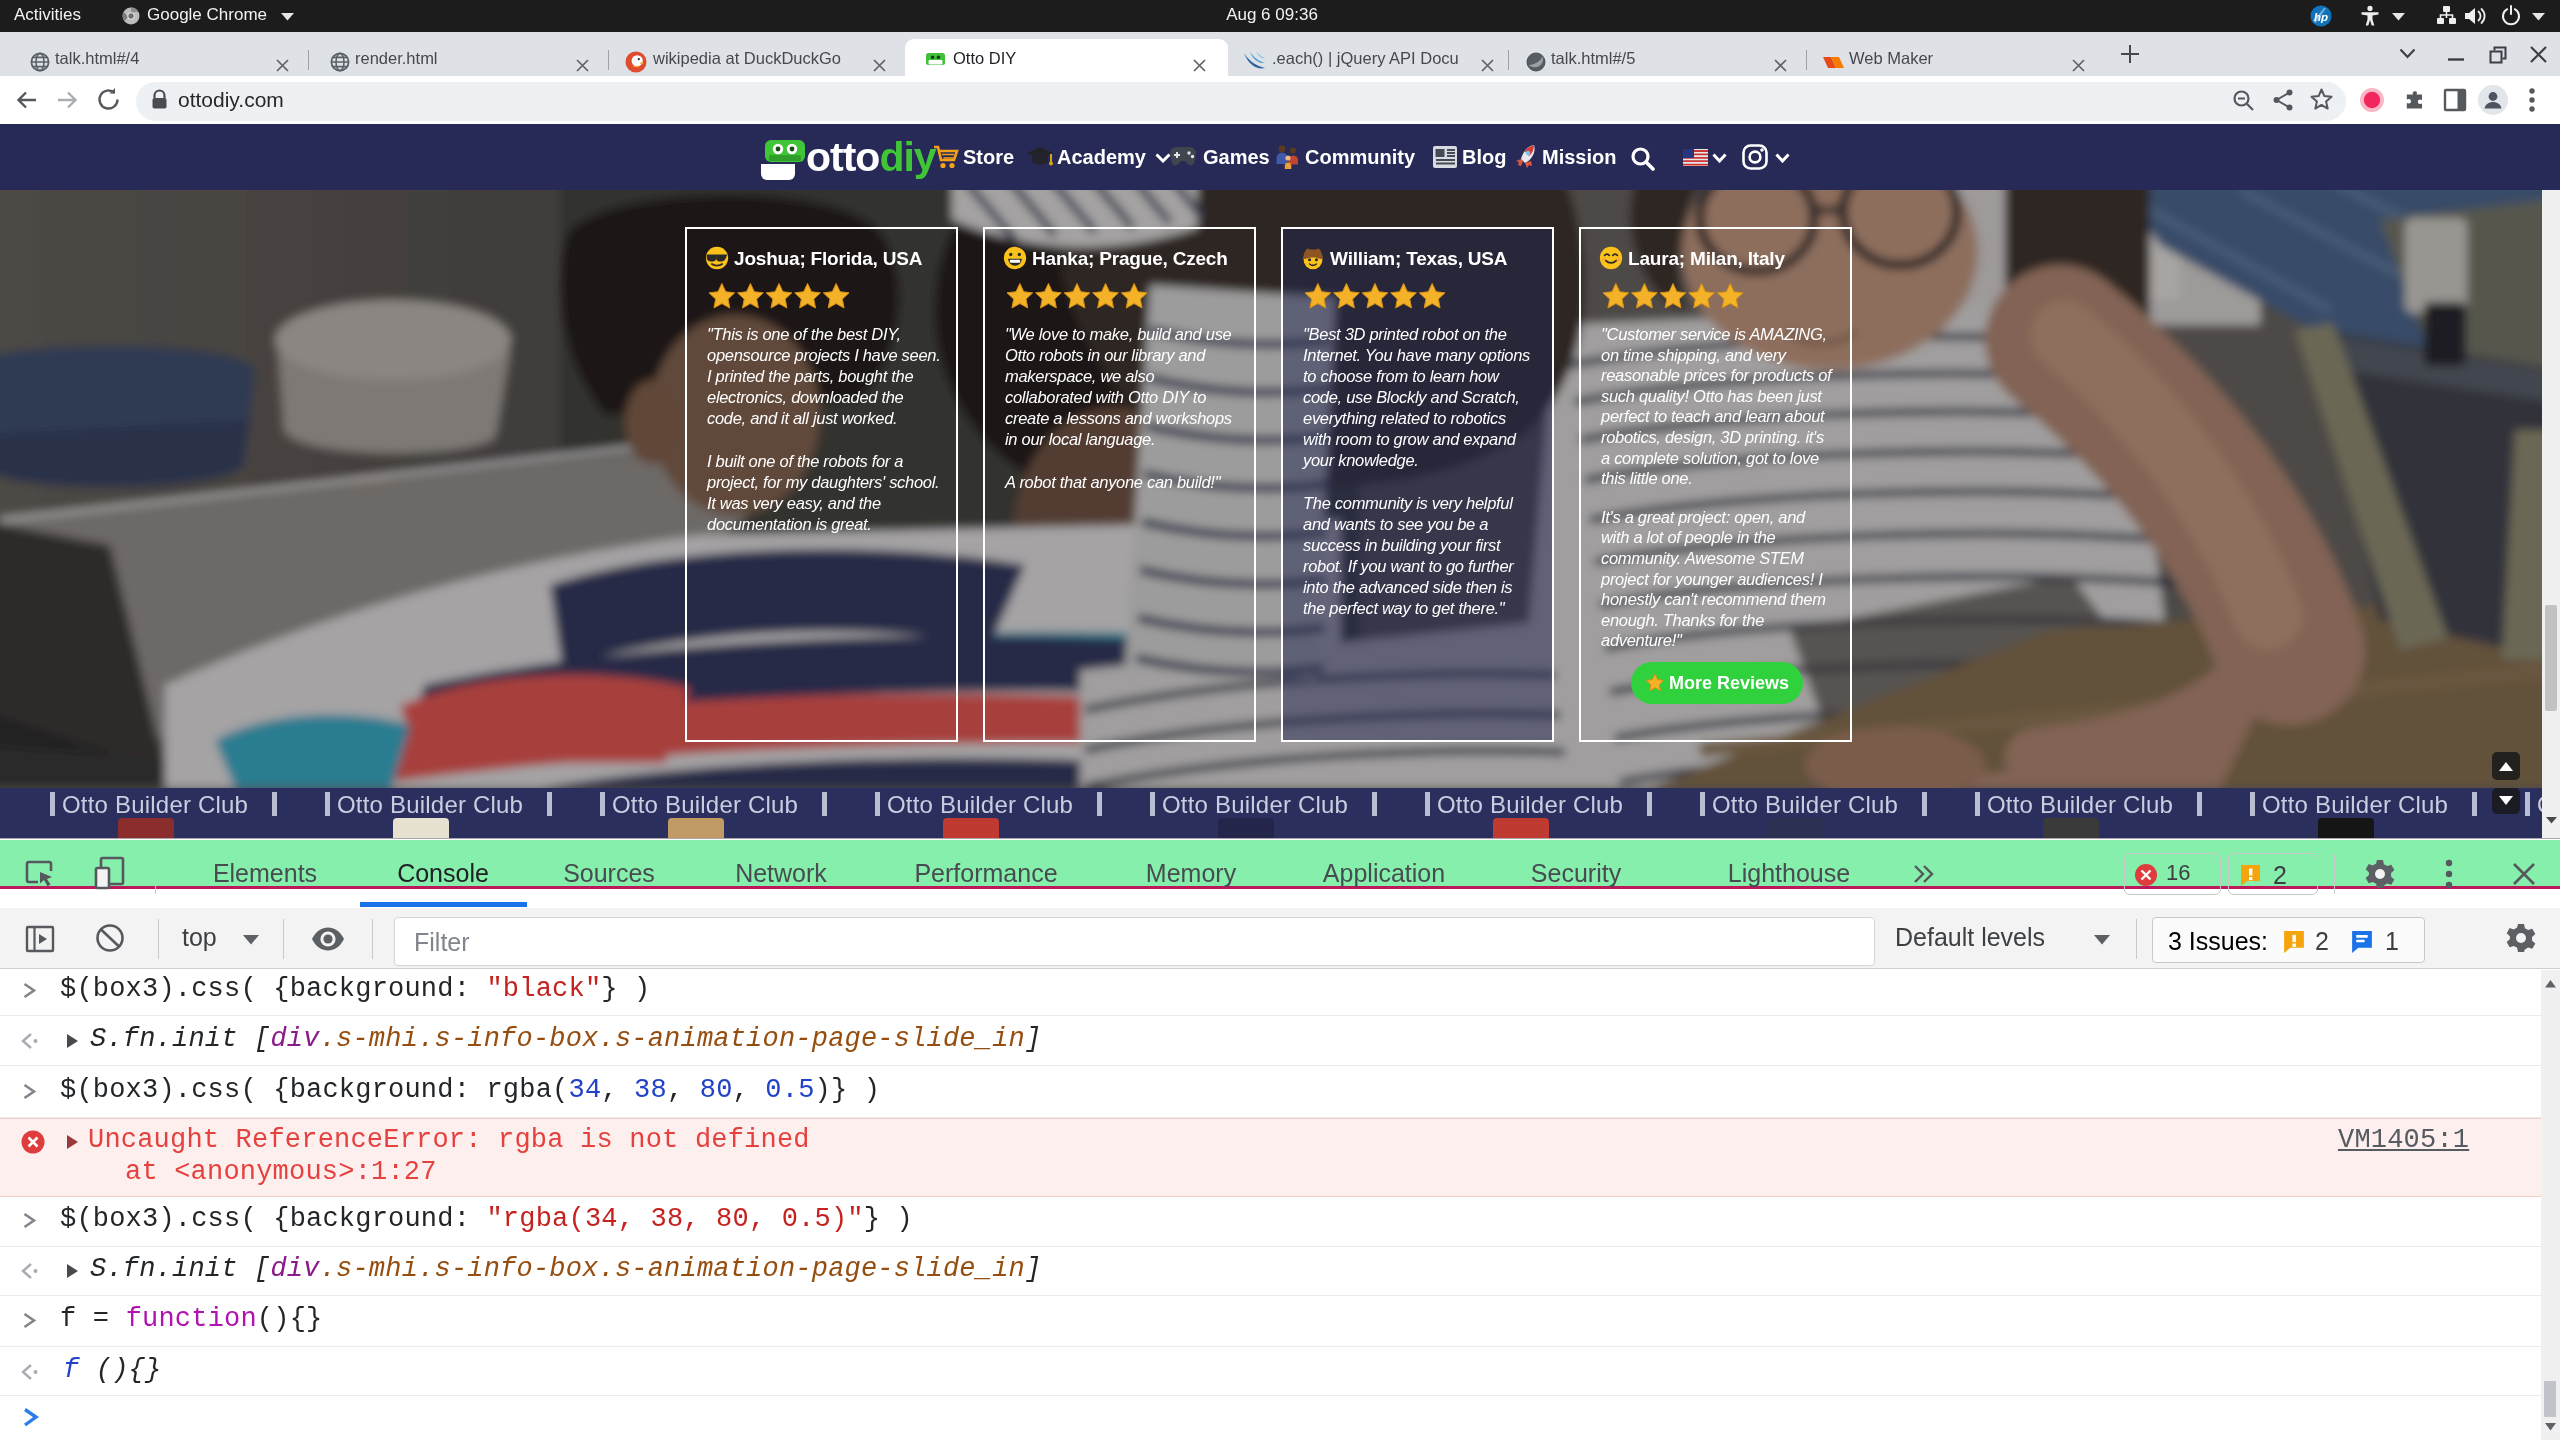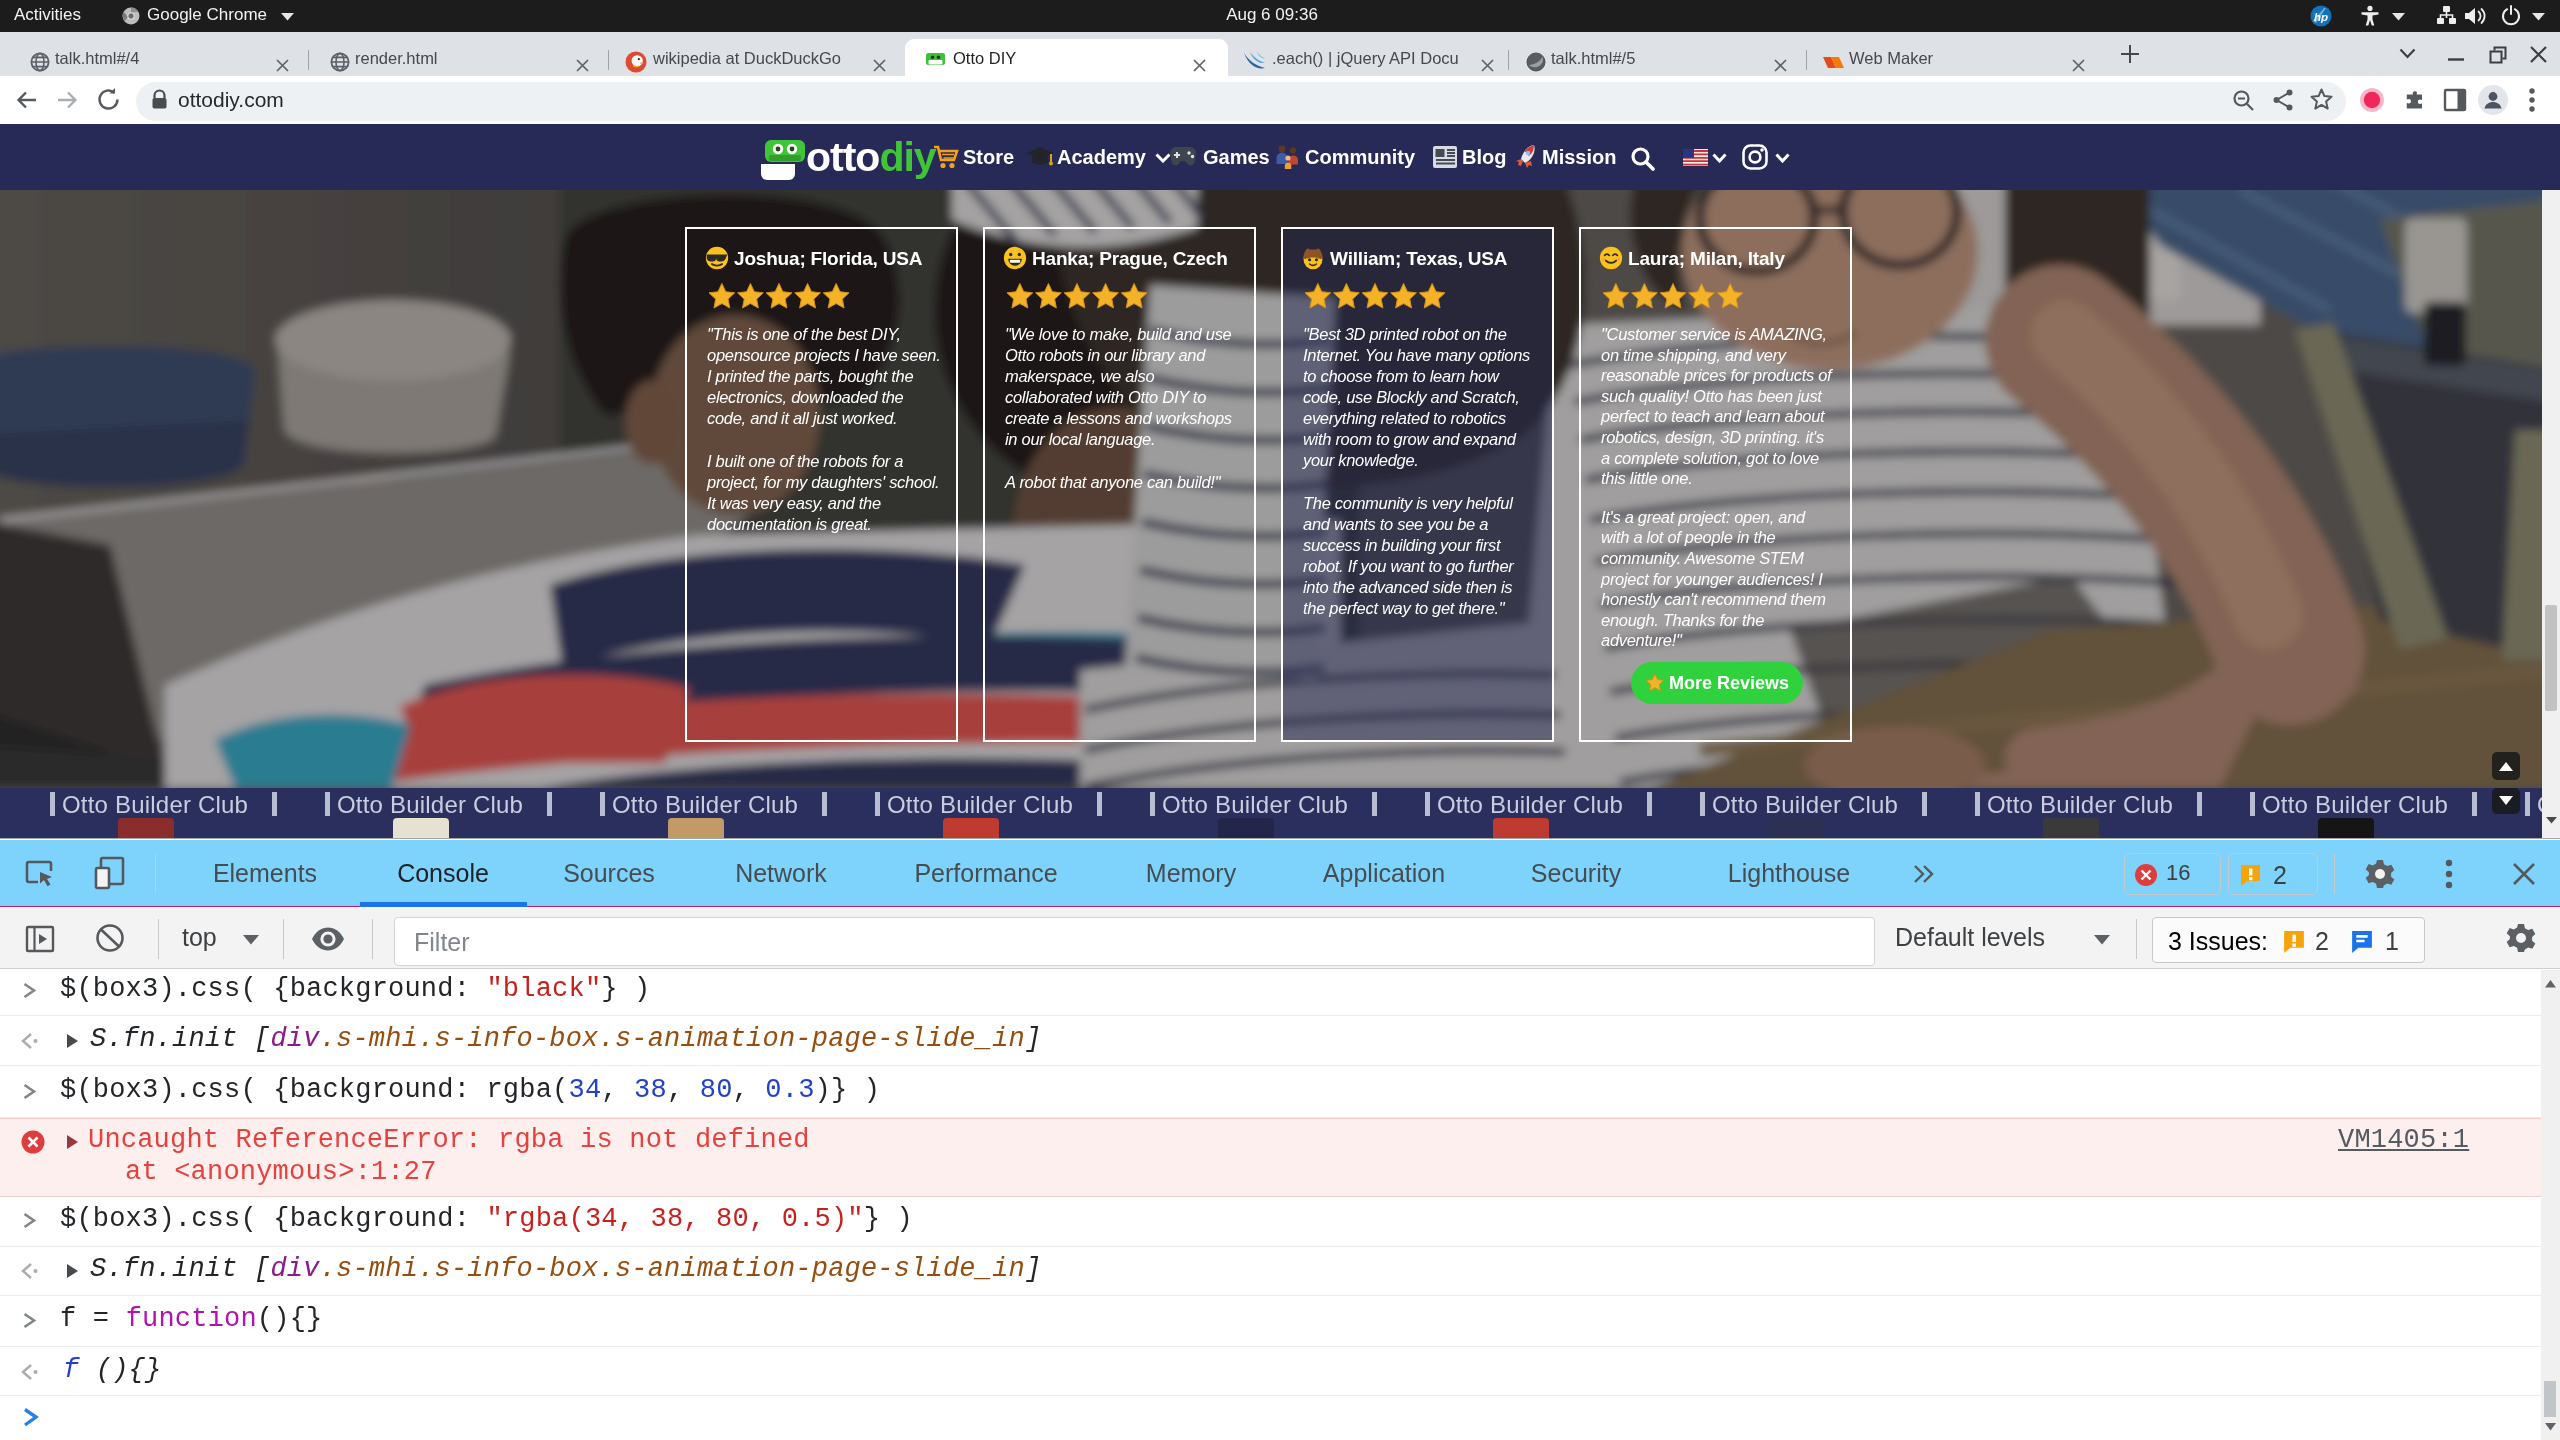--- a/index.html
+++ b/index.html
@@ -21,21 +21,21 @@
 .nav{position:absolute;top:0;height:66px;line-height:66px;color:#fff;font-weight:bold;font-size:20px;white-space:nowrap}
 #hero{position:absolute;left:0;top:66px;width:2560px;height:598px;background:#57524a;overflow:hidden}
 .card{position:absolute;top:103px;width:273px;height:515px;border:2px solid #fff;color:#fff}
 .cardtitle{position:absolute;top:17px;left:18px;font-weight:bold;font-size:19px;letter-spacing:-.2px;white-space:nowrap}
 .quote{position:absolute;left:20px;right:6px;top:95px;font-style:italic;font-size:16.5px;line-height:21px;letter-spacing:-.3px;white-space:nowrap}
 .quote p{margin-bottom:22px}
 #clubstrip{position:absolute;left:0;top:664px;width:2560px;height:50px;background:#2b2f5e;overflow:hidden}
 .club{position:absolute;top:3px;color:#c9cddf;font-weight:normal;font-size:24px;letter-spacing:.2px;white-space:nowrap}
 
 #devtools{position:absolute;left:0;top:838px;width:2560px;height:602px;background:#fff;border-top:1px solid #a6a6a6}
-#dtabs{position:absolute;left:0;top:1px;width:2560px;height:67px;background:#7dd3fc;border-bottom:1px solid #be185d}
+#dtabs{position:absolute;left:0;top:1px;width:2560px;height:49px;background:#86efac;border-bottom:3px solid #be185d}
 .dtab{position:absolute;top:0;height:67px;line-height:67px;font-size:25px;color:#474c50;text-align:center}
 #dtoolbar{position:absolute;left:0;top:69px;width:2560px;height:61px;background:#f3f3f3;border-bottom:1px solid #cfcfcf}
 #console{position:absolute;left:0;top:131px;width:2560px;height:471px;background:#fff;font-family:"Liberation Mono",monospace;font-size:27px;color:#232629}
 .crow{position:absolute;left:0;width:2560px;border-bottom:1px solid #ebebeb;white-space:nowrap}
 .ctext{position:absolute;left:60px;letter-spacing:0.2px}
 .red{color:#c5221f}.blu{color:#2242c8}.pur{color:#b013af}.brn{color:#964e10}.mag{color:#8b1a8b}
 .errtext{color:#e5413e}
 svg{display:block}
 </style></head><body>
 <div id="stage">
@@ -691,21 +691,21 @@
           </svg>
           <svg class="abs" style="left:66px;top:17px" width="13" height="16">
             <path d="M1 1l11 7-11 7z" fill="#46494d"></path>
           </svg>
           <div class="ctext" style="left:90px;top:8px;font-style:italic">S.fn.init [<span class="mag">div</span><span class="brn">.s-mhi.s-info-box.s-animation-page-slide_in</span>]</div>
         </div>
   <div class="crow" style="top:96px;height:52px">
           <svg class="abs" style="left:22px;top:17px" width="16" height="17">
             <path d="M2.5 2l9.5 6.5L2.5 15" stroke="#80868b" stroke-width="2.6" fill="none"></path>
           </svg>
-          <div class="ctext" style="top:9px">$(box3).css( {background: rgba(<span class="blu">34</span>, <span class="blu">38</span>, <span class="blu">80</span>, <span class="blu">0.3</span>)} )</div>
+          <div class="ctext" style="top:9px">$(box3).css( {background: rgba(<span class="blu">34</span>, <span class="blu">38</span>, <span class="blu">80</span>, <span class="blu">0.5</span>)} )</div>
         </div>
   <div class="abs" style="left:0;top:148px;width:2560px;height:79px;background:#fdefee;border-top:1px solid #f2cdcb;border-bottom:1px solid #f2cdcb">
           <svg class="abs" style="left:21px;top:11px" width="24" height="24">
             <circle cx="12" cy="12" r="11.5" fill="#df3d3d"></circle>
             <path d="M7.5 7.5l9 9M16.5 7.5l-9 9" stroke="#fff" stroke-width="2.6"></path>
           </svg>
           <svg class="abs" style="left:66px;top:15px" width="13" height="16">
             <path d="M1 1l11 7-11 7z" fill="#99393c"></path>
           </svg>
           <div class="ctext errtext" style="left:88px;top:6px">Uncaught ReferenceError: rgba is not defined</div>

